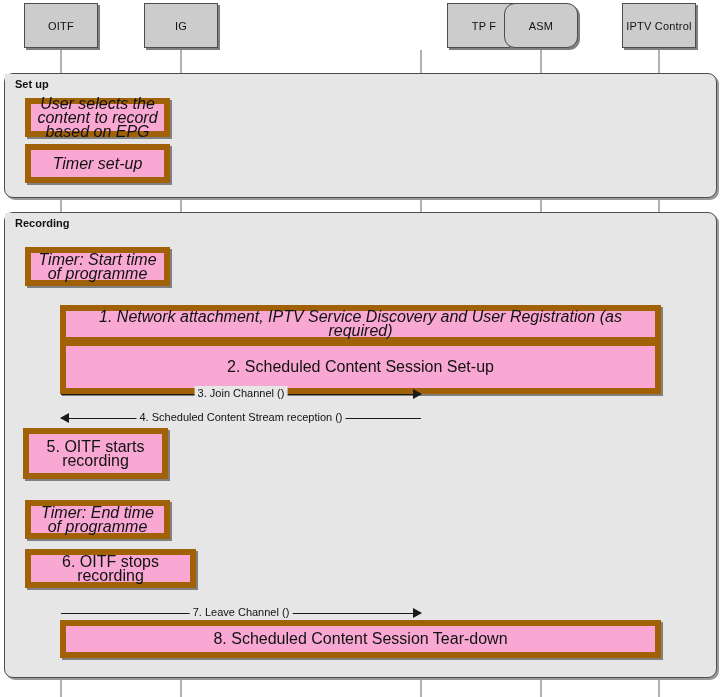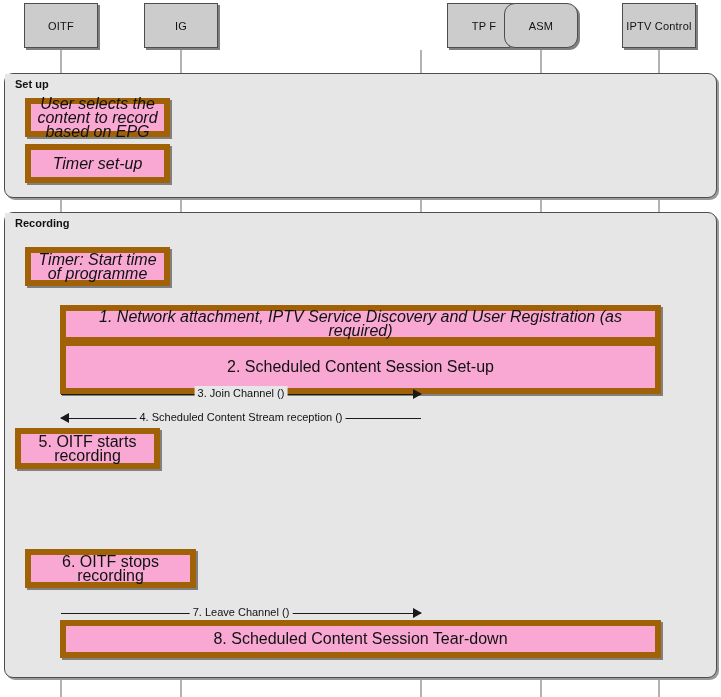--- a/index.html
+++ b/index.html
@@ -198,24 +198,27 @@
     <div class="head-right"></div>
     <div class="label">3. Join Channel ()</div>
   </div>
 
   <div class="msg" style="left:61px; top:403px; width:360px;">
     <div class="line"></div>
     <div class="head-left"></div>
     <div class="label">4. Scheduled Content Stream reception ()</div>
   </div>
 
-  <div class="box" style="left:15px; top:428px; width:145px; height:41px;">
+  <div class="box" style="left:23px; top:428px; width:145px; height:51px;">
     <span>5. OITF starts recording</span>
   </div>
 
+  <div class="box italic" style="left:25px; top:500px; width:145px; height:39px;">
+    <span>Timer: End time of programme</span>
+  </div>
 
   <div class="box" style="left:25px; top:549px; width:171px; height:39px;">
     <span>6. OITF stops recording</span>
   </div>
 
   <div class="msg" style="left:61px; top:598px; width:360px;">
     <div class="line"></div>
     <div class="head-right"></div>
     <div class="label">7. Leave Channel ()</div>
   </div>

